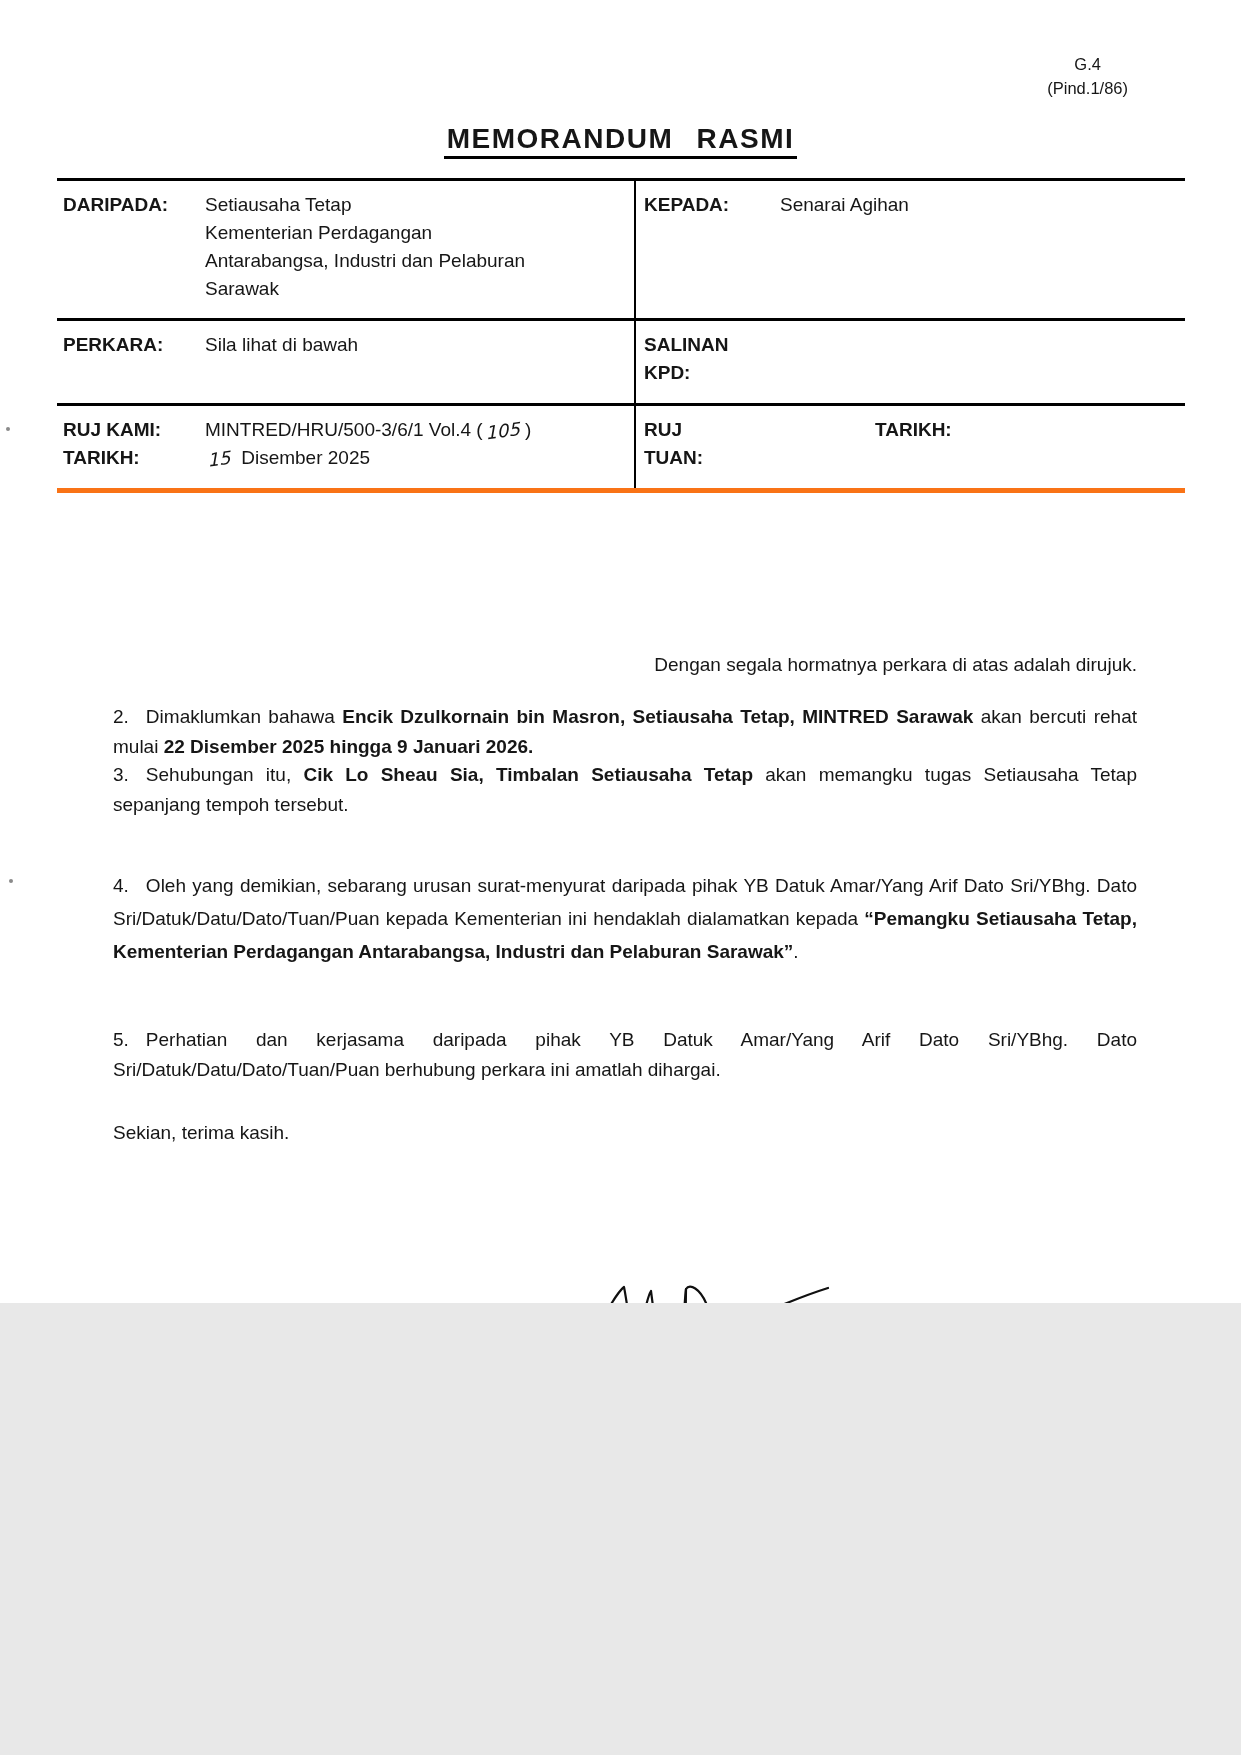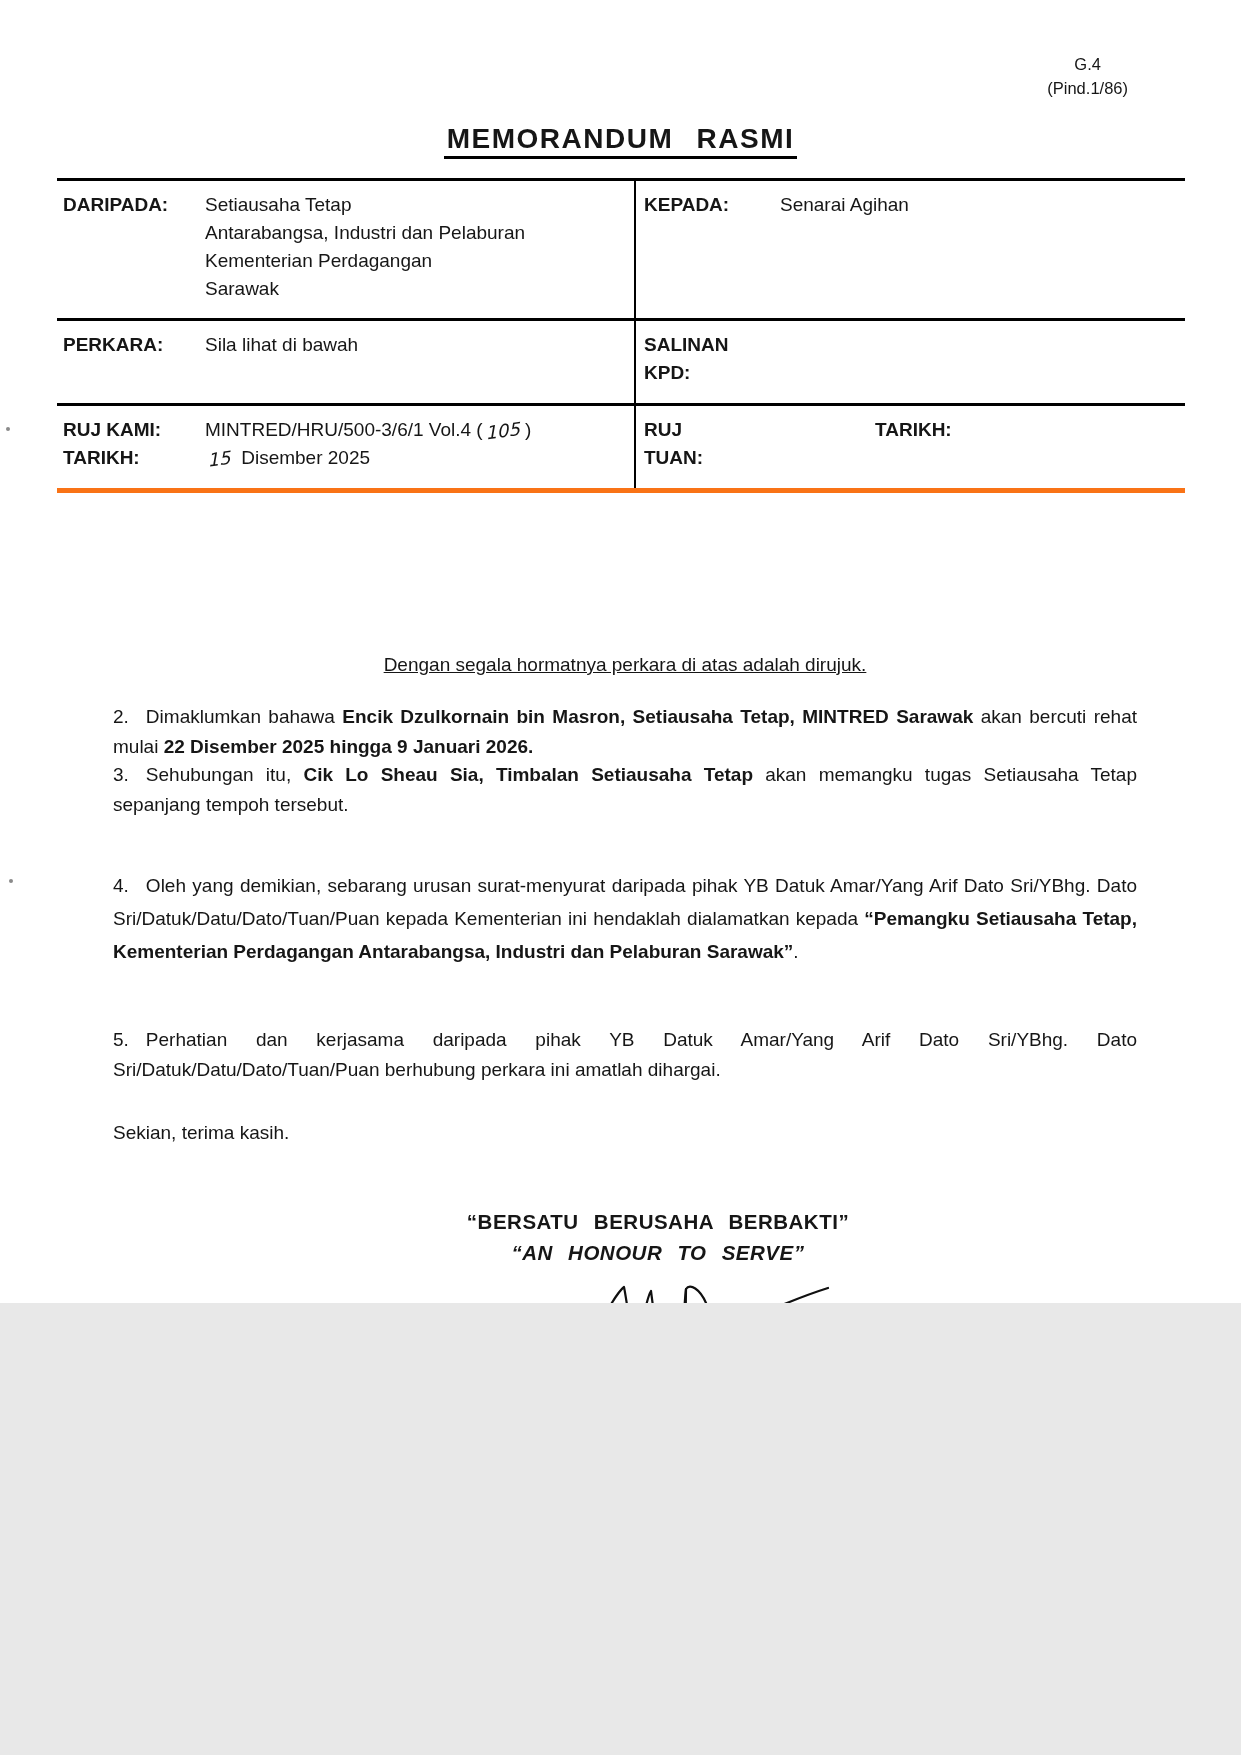--- a/index.html
+++ b/index.html
@@ -28,21 +28,21 @@
   .cell-right .lbl{width:136px;flex:none;}
   .lblcol{font-weight:bold;line-height:28px;}
   .cell-left .lblcol{width:142px;flex:none;}
   .cell-right .lblcol{width:231px;flex:none;}
   .val{line-height:28px;}
   .handw{display:inline-block;font-style:italic;font-family:"DejaVu Sans",sans-serif;transform:rotate(-7deg) skewX(-6deg);font-size:18px;margin:0 4px;position:relative;top:1px;}
   
   .subject{position:absolute;left:113px;top:524px;width:1024px;text-align:center;font-weight:bold;font-size:21px;line-height:30px;letter-spacing:1.5px;word-spacing:9px;padding-bottom:9px;border-bottom:4px solid #000;}
   
   .para{position:absolute;left:113px;width:1024px;text-align:justify;line-height:30px;}
-  .para.p1{top:650px;text-align:center;text-decoration:underline;}
+  .para.p1{top:650px;text-align:right;}
   .para.p2{top:702px;}
   .para.p3{top:760px;}
   .para.p4{top:869px;line-height:33px;}
   .para.p5{top:1025px;}
   .para.closing{top:1118px;text-align:left;}
   .para-num{margin-right:17px;}
   
   .motto{position:absolute;left:113px;top:1206px;width:1090px;text-align:center;font-weight:bold;font-size:20.5px;line-height:31px;letter-spacing:.5px;word-spacing:9px;}
   .motto .l2{font-style:italic;}
   
@@ -71,22 +71,22 @@
     <span class="title">MEMORANDUM RASMI</span>
   </div>
 
   <div class="memo-table">
 
     <div class="memo-row row1">
       <div class="cell cell-left">
         <div class="lbl">DARIPADA:</div>
         <div class="val">
           <div>Setiausaha Tetap</div>
+          <div>Kementerian Perdagangan</div>
           <div>Antarabangsa, Industri dan Pelaburan</div>
-          <div>Kementerian Perdagangan</div>
           <div>Sarawak</div>
         </div>
       </div>
       <div class="cell cell-right">
         <div class="lbl">KEPADA:</div>
         <div class="val">Senarai Agihan</div>
       </div>
     </div>
 
     <div class="memo-row row2">
@@ -125,24 +125,20 @@
   </div>
 
 
   <div class="para p1"><span>Dengan segala hormatnya perkara di atas adalah dirujuk.</span></div>
   <div class="para p2"><span class="para-num">2.</span><span>Dimaklumkan bahawa </span><span style="font-weight: bold;">Encik Dzulkornain bin Masron, Setiausaha Tetap, MINTRED Sarawak</span><span> akan bercuti rehat mulai </span><span style="font-weight: bold;">22 Disember 2025 hingga 9 Januari 2026.</span></div>
   <div class="para p3"><span class="para-num">3.</span><span>Sehubungan itu, </span><span style="font-weight: bold;">Cik Lo Sheau Sia, Timbalan Setiausaha Tetap</span><span> akan memangku tugas Setiausaha Tetap sepanjang tempoh tersebut.</span></div>
   <div class="para p4"><span class="para-num">4.</span><span>Oleh yang demikian, sebarang urusan surat-menyurat daripada pihak YB Datuk Amar/Yang Arif Dato Sri/YBhg. Dato Sri/Datuk/Datu/Dato/Tuan/Puan kepada Kementerian ini hendaklah dialamatkan kepada </span><span style="font-weight: bold;">“Pemangku Setiausaha Tetap, Kementerian Perdagangan Antarabangsa, Industri dan Pelaburan Sarawak”</span><span>.</span></div>
   <div class="para p5"><span class="para-num">5.</span><span>Perhatian dan kerjasama daripada pihak YB Datuk Amar/Yang Arif Dato Sri/YBhg. Dato Sri/Datuk/Datu/Dato/Tuan/Puan berhubung perkara ini amatlah dihargai.</span></div>
   <div class="para closing">Sekian, terima kasih.</div>
 
-  <div class="motto">
-    <div class="l1">“BERSATU  BERUSAHA  BERBAKTI”</div>
-    <div class="l2">“AN  HONOUR  TO  SERVE”</div>
-  </div>
 
   <div class="sig-text">
     <div class="sig-name">(SATI  GEORGE)</div>
     <div>b.p.&nbsp; Setiausaha Tetap</div>
     <div>Kementerian Perdagangan Antarabangsa, Industri dan Pelaburan</div>
     <div>Sarawak</div>
   </div>
 
   <svg class="signature-svg" viewBox="0 0 460 245" xmlns="http://www.w3.org/2000/svg">
     <path d="M 18,90 C 24,70 34,62 44,86 C 52,60 76,18 84,12 C 88,32 92,70 97,88 C 100,60 106,24 111,16 C 114,40 117,62 124,78 C 118,64 130,56 136,64 C 142,72 136,84 128,82 C 124,80 123,74 126,68 M 124,78 C 130,86 138,88 142,86"></path>

